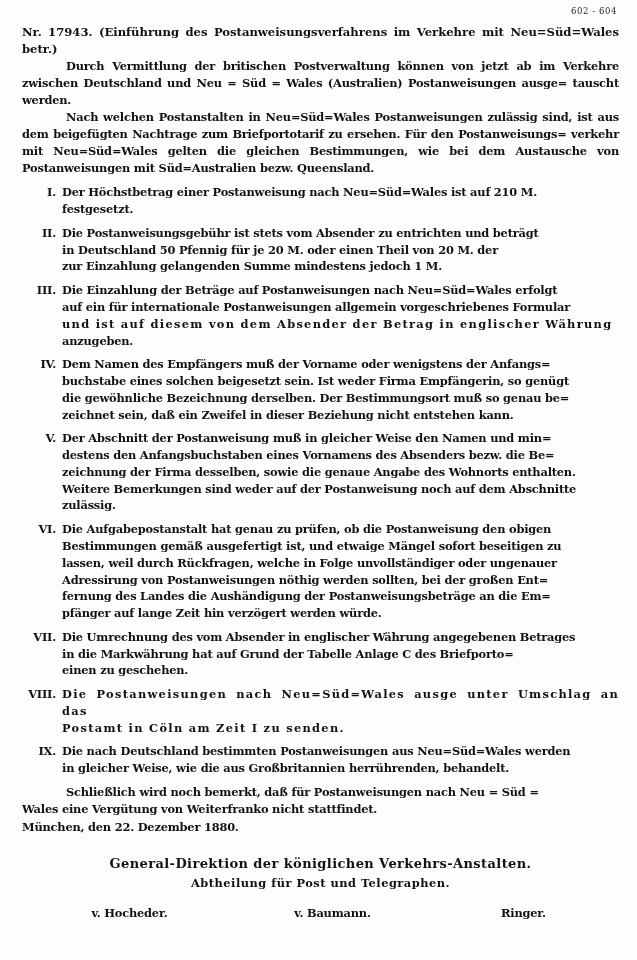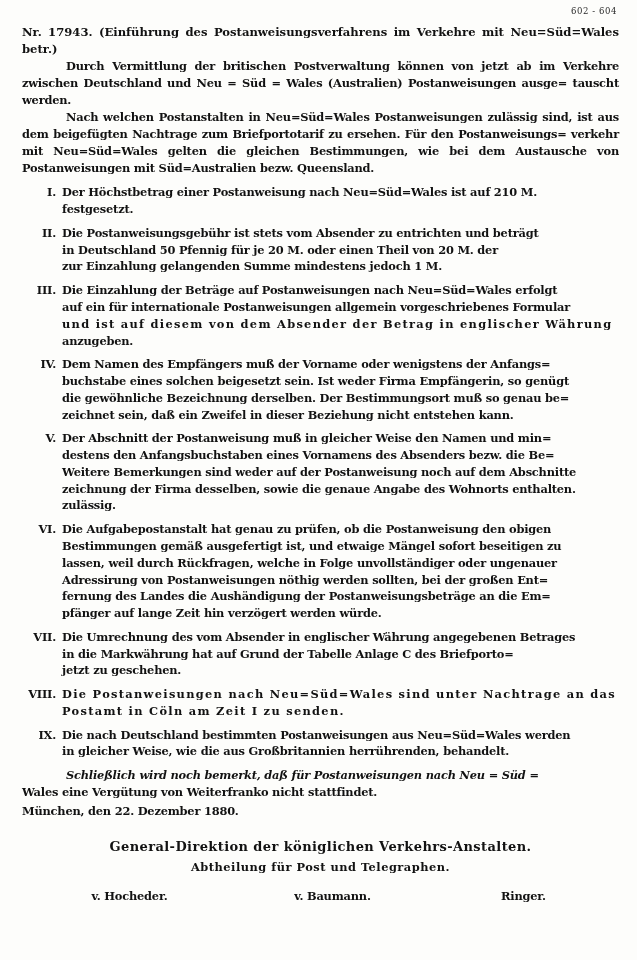--- a/index.html
+++ b/index.html
@@ -111,21 +111,21 @@
   .signers {
     display: flex;
     margin-top: 13px;
     font-size: 11.4px;
     font-weight: 700;
   }
   .signers .s1 { width: 36%; text-align: center; }
   .signers .s2 { width: 32%; text-align: center; }
   .signers .s3 { width: 32%; text-align: center; }
 
-  .indent-block { text-indent: 44px; font-style: italic; }
+  .indent-block { text-indent: 44px; }
   .noindent { text-indent: 0; }
 </style>
 </head>
 <body>
 
 <div class="page">
   <div class="folio">602 - 604</div>
 
   <div class="paper fraktur">
 
@@ -168,48 +168,48 @@
           <span class="ln">buchstabe eines solchen beigesetzt sein. Ist weder Firma Empfängerin, so genügt</span>
           <span class="ln">die gewöhnliche Bezeichnung derselben. Der Bestimmungsort muß so genau be=</span>
           <span class="ln last">zeichnet sein, daß ein Zweifel in dieser Beziehung nicht entstehen kann.</span>
         </span>
       </li>
       <li class="item">
         <span class="num">V.</span>
         <span class="body">
           <span class="ln">Der Abschnitt der Postanweisung muß in gleicher Weise den Namen und min=</span>
           <span class="ln">destens den Anfangsbuchstaben eines Vornamens des Absenders bezw. die Be=</span>
+          <span class="ln">zeichnung der Firma desselben, sowie die genaue Angabe des Wohnorts enthalten.</span>
           <span class="ln">Weitere Bemerkungen sind weder auf der Postanweisung noch auf dem Abschnitte</span>
-          <span class="ln">zeichnung der Firma desselben, sowie die genaue Angabe des Wohnorts enthalten.</span>
           <span class="ln last">zulässig.</span>
         </span>
       </li>
       <li class="item">
         <span class="num">VI.</span>
         <span class="body">
           <span class="ln">Die Aufgabepostanstalt hat genau zu prüfen, ob die Postanweisung den obigen</span>
           <span class="ln">Bestimmungen gemäß ausgefertigt ist, und etwaige Mängel sofort beseitigen zu</span>
           <span class="ln">lassen, weil durch Rückfragen, welche in Folge unvollständiger oder ungenauer</span>
           <span class="ln">Adressirung von Postanweisungen nöthig werden sollten, bei der großen Ent=</span>
           <span class="ln">fernung des Landes die Aushändigung der Postanweisungsbeträge an die Em=</span>
           <span class="ln last">pfänger auf lange Zeit hin verzögert werden würde.</span>
         </span>
       </li>
       <li class="item">
         <span class="num">VII.</span>
         <span class="body">
           <span class="ln">Die Umrechnung des vom Absender in englischer Währung angegebenen Betrages</span>
           <span class="ln">in die Markwährung hat auf Grund der Tabelle Anlage C des Briefporto=</span>
-          <span class="ln last">jetzt zu geschehen.</span>
+          <span class="ln last">einen zu geschehen.</span>
         </span>
       </li>
       <li class="item">
         <span class="num">VIII.</span>
         <span class="body">
-          <span class="ln spaced">Die Postanweisungen nach Neu=Süd=Wales sind unter Nachtrage an das</span>
+          <span class="ln spaced">Die Postanweisungen nach Neu=Süd=Wales ausge unter Umschlag an das</span>
           <span class="ln last spaced">Postamt in Cöln am Zeit I zu senden.</span>
         </span>
       </li>
       <li class="item">
         <span class="num">IX.</span>
         <span class="body">
           <span class="ln">Die nach Deutschland bestimmten Postanweisungen aus Neu=Süd=Wales werden</span>
           <span class="ln last">in gleicher Weise, wie die aus Großbritannien herrührenden, behandelt.</span>
         </span>
       </li>

